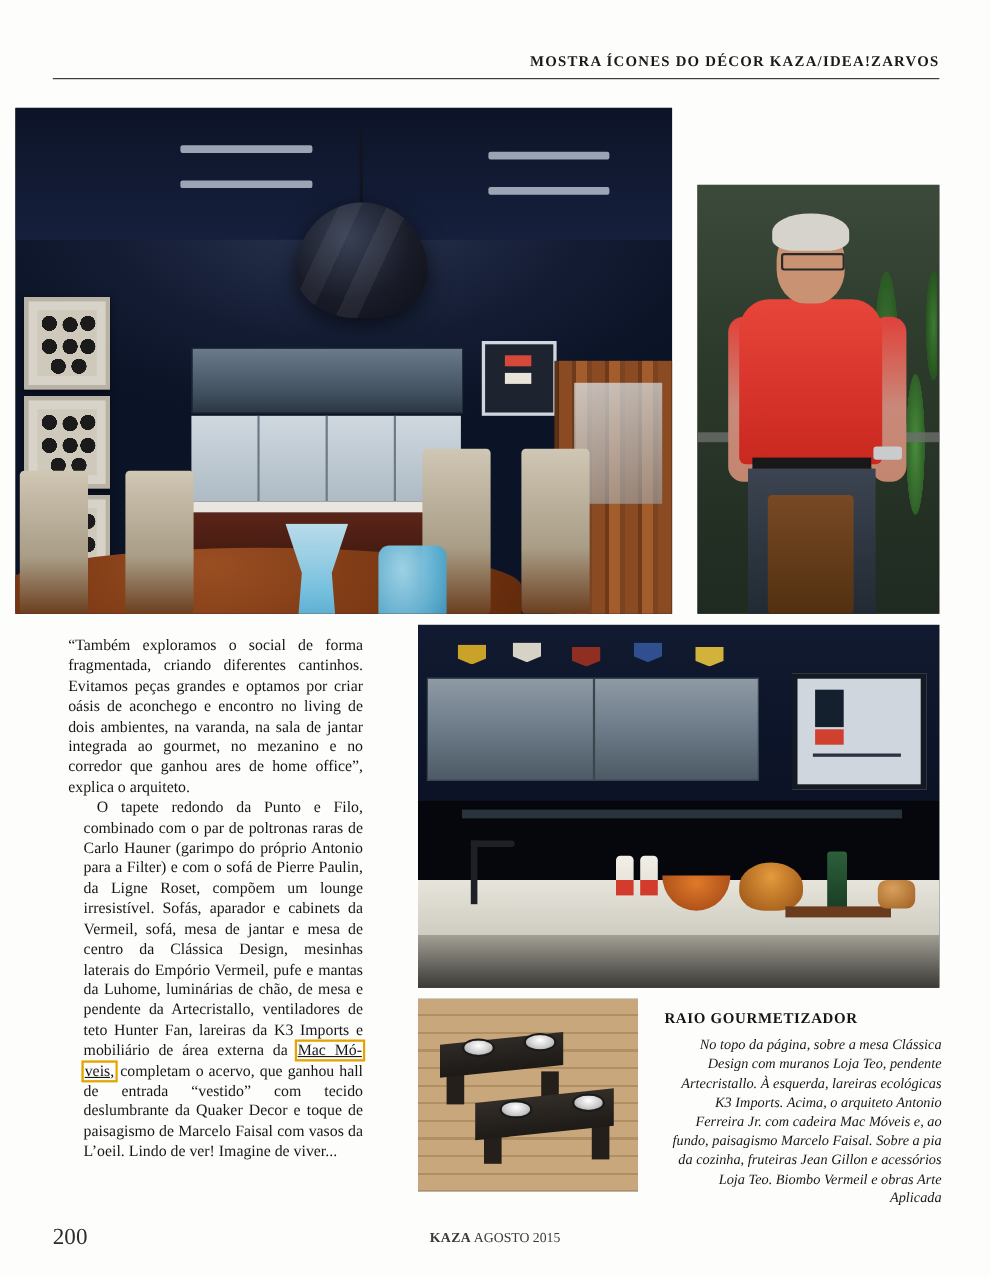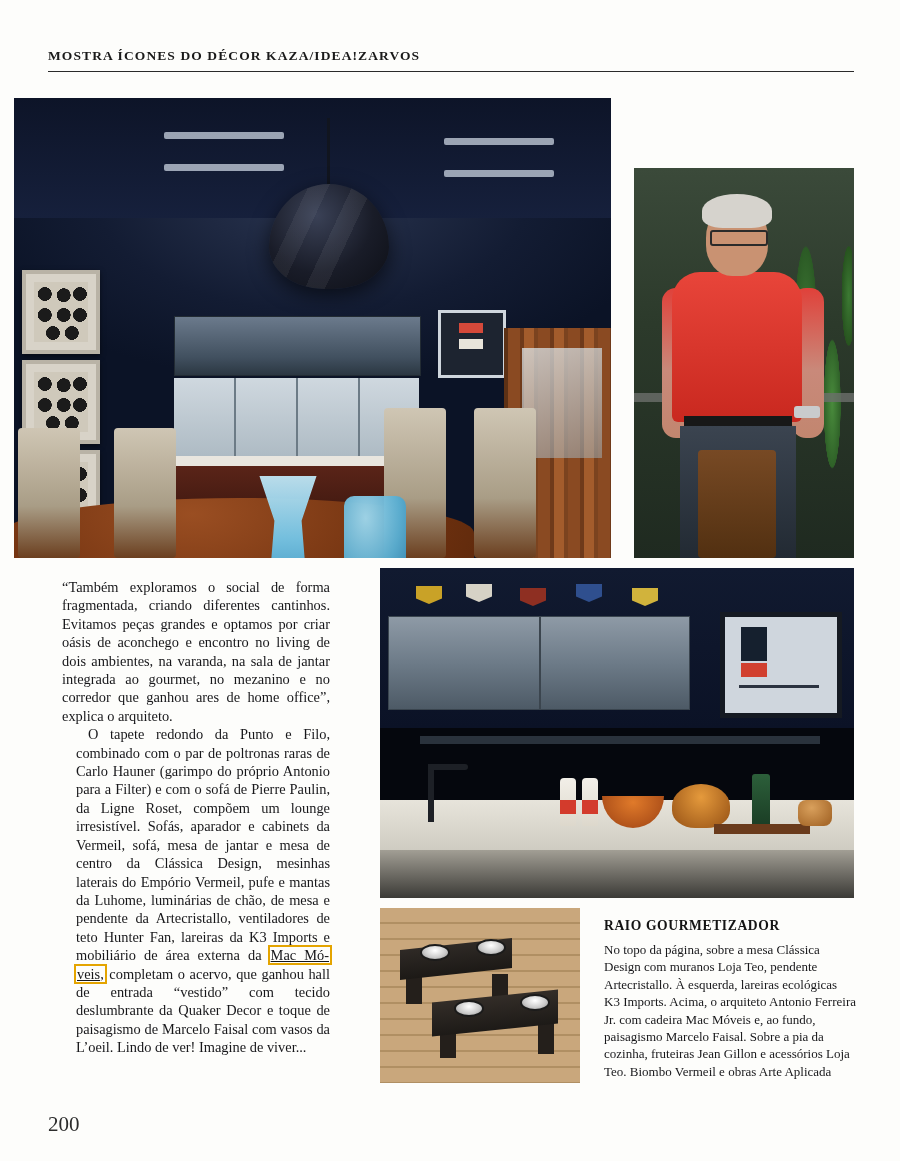--- a/index.html
+++ b/index.html
@@ -22,21 +22,21 @@
     height: 1161px;
     background: #fdfdfb;
   }
 
   
   .header {
     position: absolute;
     left: 48px;
     top: 48px;
     width: 806px;
-    text-align: left;
+    text-align: right;
   }
   .header .kicker {
     font-family: "Liberation Serif", serif;
     font-size: 13.5px;
     letter-spacing: 1.1px;
     font-weight: bold;
     color: #1a1a1a;
     text-transform: uppercase;
   }
   .header .rule {
@@ -366,22 +366,23 @@
     letter-spacing: .6px;
     font-weight: bold;
     color: #141414;
     text-transform: uppercase;
     font-family: "Liberation Serif", serif;
   }
   .caption p {
     margin: 0;
     font-size: 13px;
     line-height: 17.4px;
+    font-style: italic;
     color: #17171a;
-    text-align: left;
+    text-align: right;
   }
 
   
   .folio {
     position: absolute;
     left: 48px;
     top: 1112px;
     font-size: 21px;
     color: #2c2c2c;
     font-family: "Liberation Serif", serif;
@@ -526,14 +527,18 @@
     <p>“Também exploramos o social de forma fragmentada, criando diferentes cantinhos. Evitamos peças grandes e optamos por criar oásis de aconchego e encontro no living de dois ambientes, na varanda, na sala de jantar integrada ao gourmet, no mezanino e no corredor que ganhou ares de home office”, explica o arquiteto.</p>
     <p><span>O tapete redondo da Punto e Filo, combinado com o par de poltronas raras de Carlo Hauner (garimpo do próprio Antonio para a Filter) e com o sofá de Pierre Paulin, da Ligne Roset, compõem um lounge irresistível. Sofás, aparador e cabinets da Vermeil, sofá, mesa de jantar e mesa de centro da Clássica Design, mesinhas laterais do Empório Vermeil, pufe e mantas da Luhome, luminárias de chão, de mesa e pendente da Artecristallo, ventiladores de teto Hunter Fan, lareiras da K3 Imports e mobiliário de área externa da </span><span class="highlight">Mac Mó-</span><span class="highlight">veis,</span><span> completam o acervo, que ganhou hall de entrada “vestido” com tecido deslumbrante da Quaker Decor e toque de paisagismo de Marcelo Faisal com vasos da L’oeil. Lindo de ver! Imagine de viver...</span></p>
   </div>
 
   <div class="caption">
     <h3>RAIO GOURMETIZADOR</h3>
     <p>No topo da página, sobre a mesa Clássica Design com muranos Loja Teo, pendente Artecristallo. À esquerda, lareiras ecológicas K3 Imports. Acima, o arquiteto Antonio Ferreira Jr. com cadeira Mac Móveis e, ao fundo, paisagismo Marcelo Faisal. Sobre a pia da cozinha, fruteiras Jean Gillon e acessórios Loja Teo. Biombo Vermeil e obras Arte Aplicada</p>
   </div>
 
   <div class="folio">200</div>
+  <div class="footer-center">
+    <span class="brand">KAZA</span>
+    <span>AGOSTO 2015</span>
+  </div>
 
 </div>
 
 </body></html>

